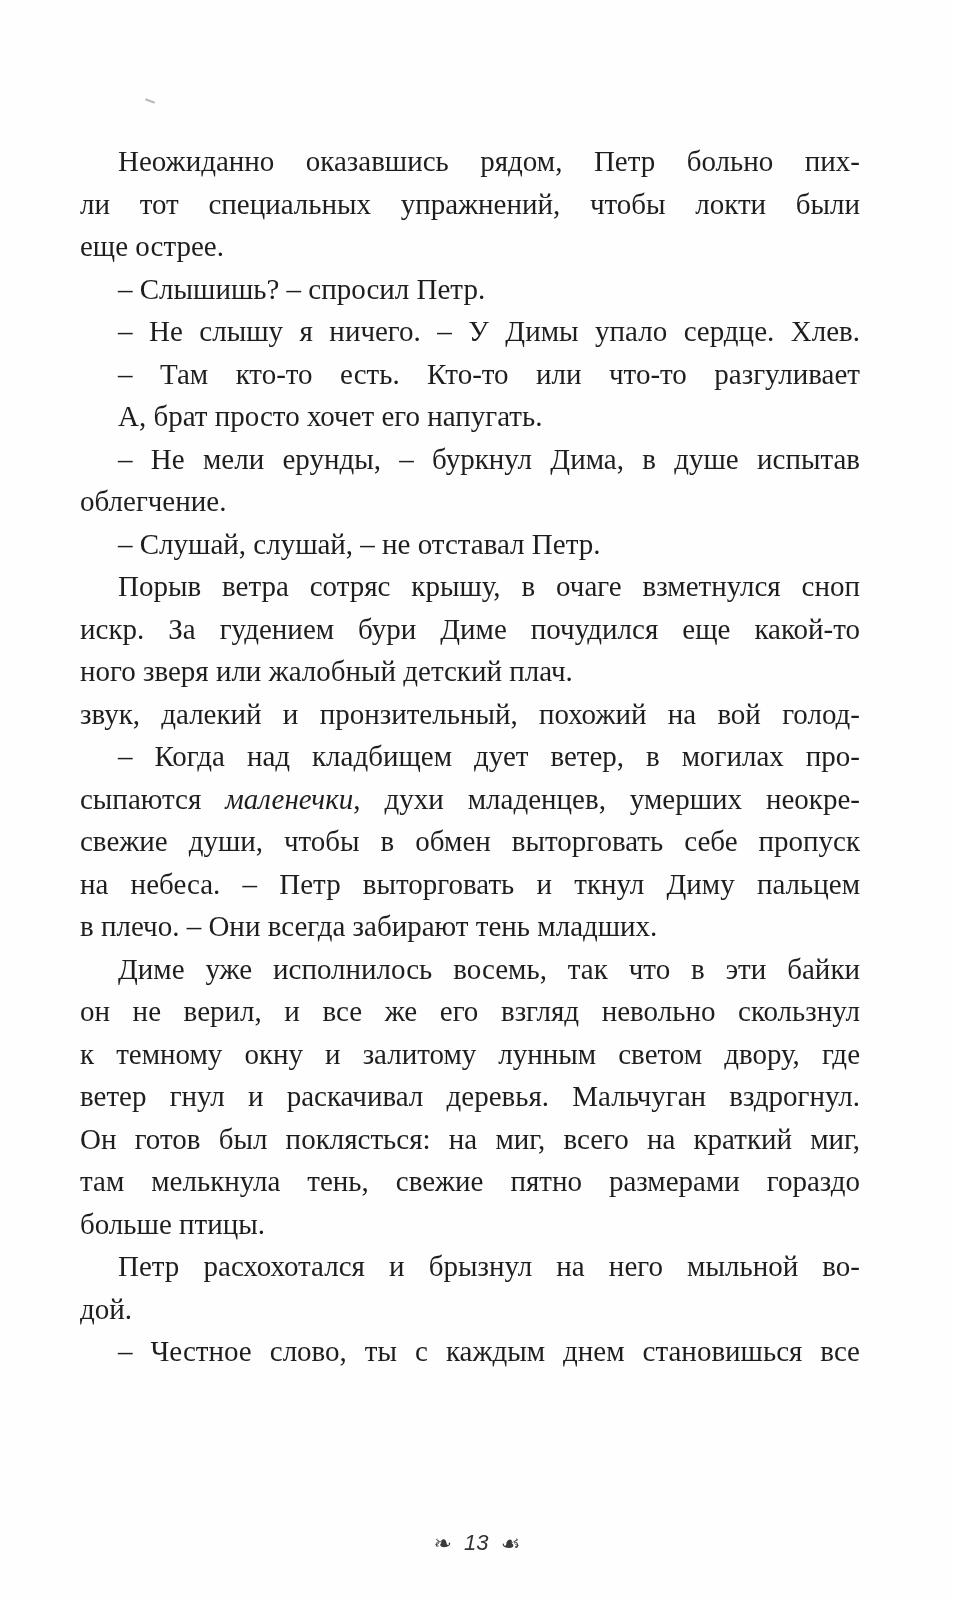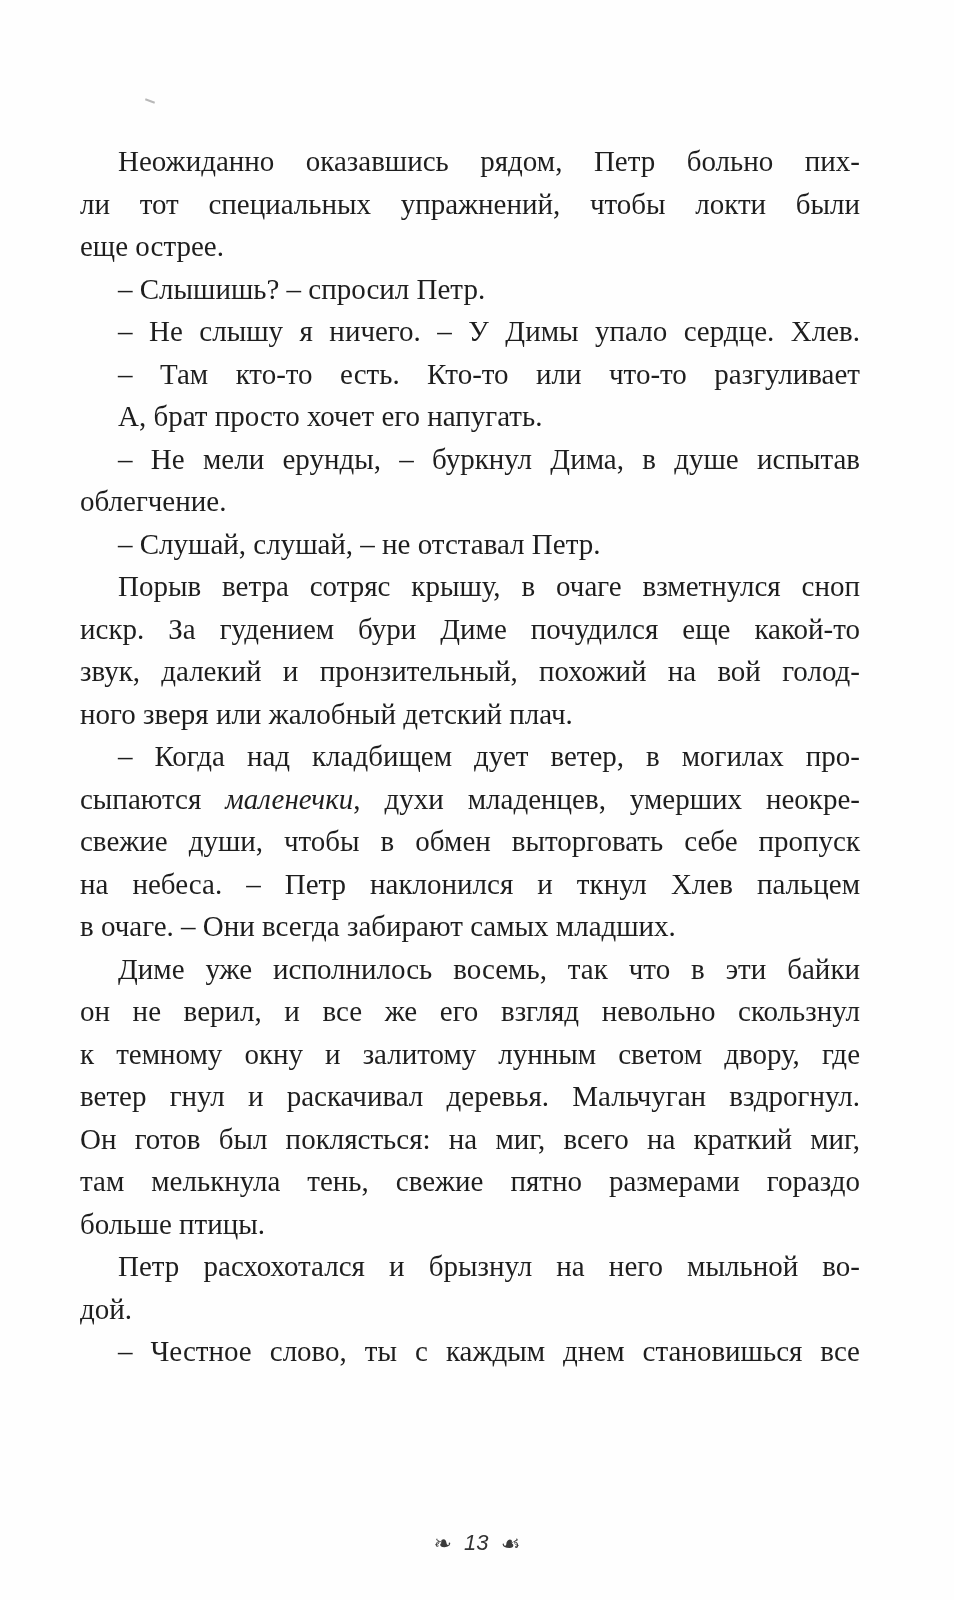--- a/index.html
+++ b/index.html
@@ -32,27 +32,27 @@
       <span class="line last">еще острее.</span>
       <span class="line indent last">– Слышишь? – спросил Петр.</span>
       <span class="line indent">– Не слышу я ничего. – У Димы упало сердце. Хлев.</span>
       <span class="line indent">– Там кто-то есть. Кто-то или что-то разгуливает</span>
       <span class="line indent last">А, брат просто хочет его напугать.</span>
       <span class="line indent">– Не мели ерунды, – буркнул Дима, в душе испытав</span>
       <span class="line last">облегчение.</span>
       <span class="line indent last">– Слушай, слушай, – не отставал Петр.</span>
       <span class="line indent">Порыв ветра сотряс крышу, в очаге взметнулся сноп</span>
       <span class="line">искр. За гудением бури Диме почудился еще какой-то</span>
+      <span class="line last">ного зверя или жалобный детский плач.</span>
       <span class="line">звук, далекий и пронзительный, похожий на вой голод-</span>
-      <span class="line last">ного зверя или жалобный детский плач.</span>
       <span class="line indent">– Когда над кладбищем дует ветер, в могилах про-</span>
       <span class="line">сыпаются <em>маленечки</em>, духи младенцев, умерших неокре-</span>
       <span class="line">свежие души, чтобы в обмен выторговать себе пропуск</span>
-      <span class="line">на небеса. – Петр наклонился и ткнул Хлев пальцем</span>
-      <span class="line last">в очаге. – Они всегда забирают самых младших.</span>
+      <span class="line">на небеса. – Петр выторговать и ткнул Диму пальцем</span>
+      <span class="line last">в плечо. – Они всегда забирают тень младших.</span>
       <span class="line indent">Диме уже исполнилось восемь, так что в эти байки</span>
       <span class="line">он не верил, и все же его взгляд невольно скользнул</span>
       <span class="line">к темному окну и залитому лунным светом двору, где</span>
       <span class="line">ветер гнул и раскачивал деревья. Мальчуган вздрогнул.</span>
       <span class="line">Он готов был поклясться: на миг, всего на краткий миг,</span>
       <span class="line">там мелькнула тень, свежие пятно размерами гораздо</span>
       <span class="line last">больше птицы.</span>
       <span class="line indent">Петр расхохотался и брызнул на него мыльной во-</span>
       <span class="line last">дой.</span>
       <span class="line indent">– Честное слово, ты с каждым днем становишься все</span>

